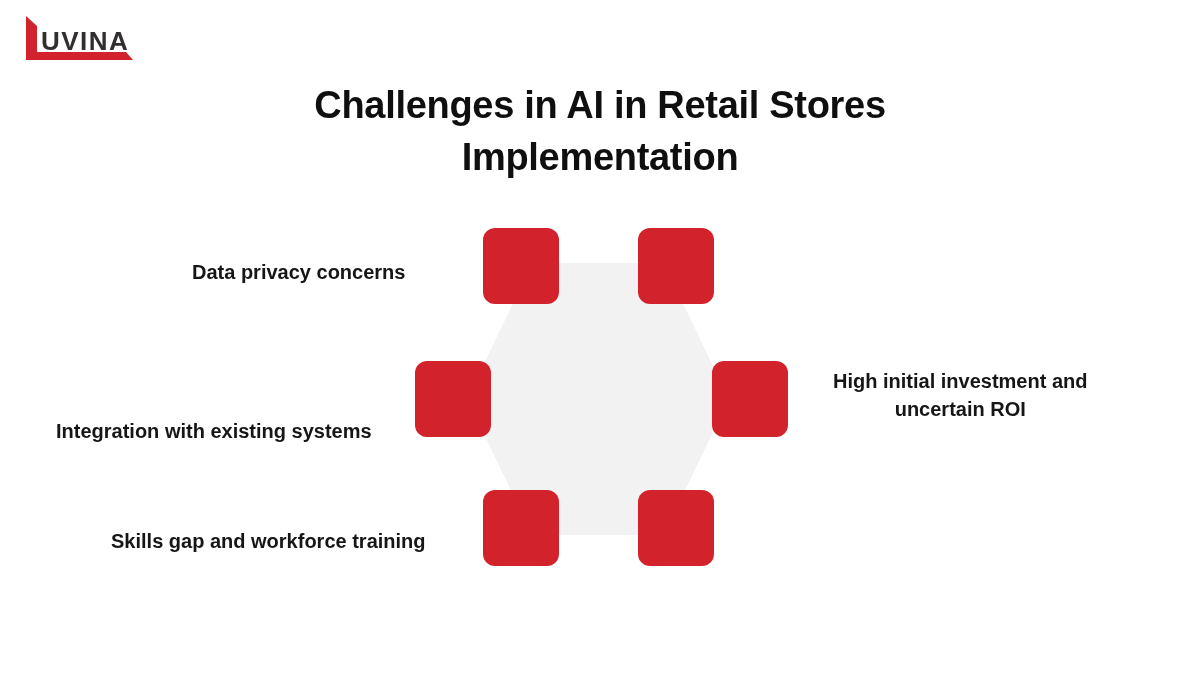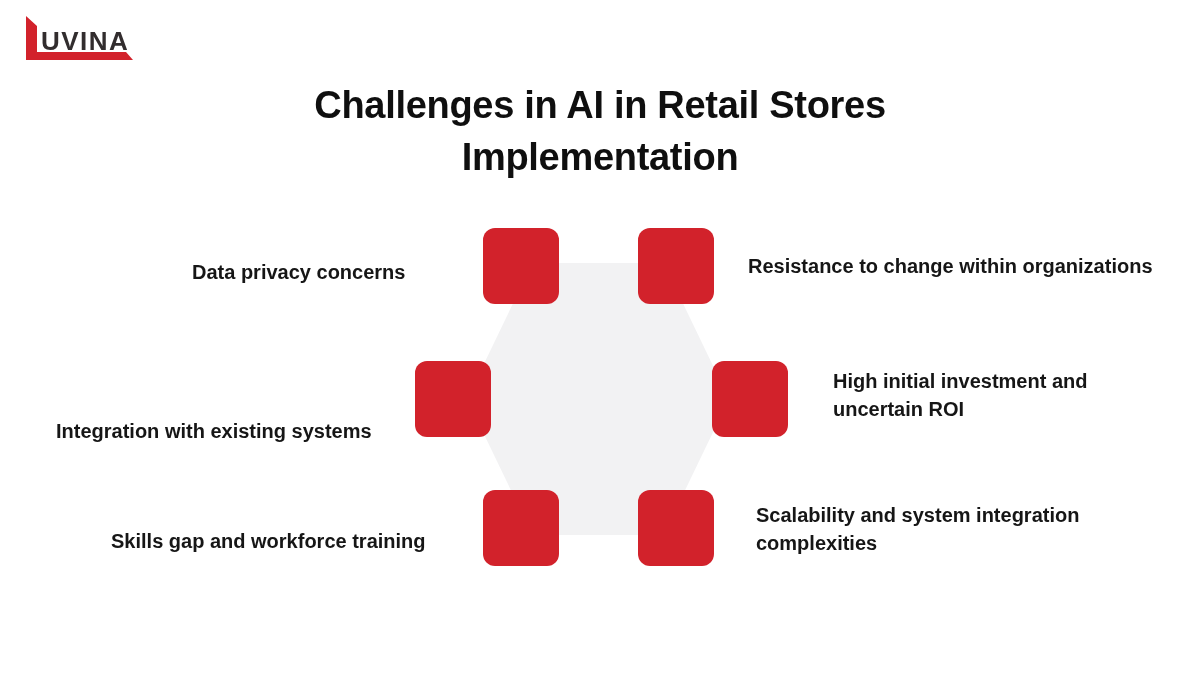--- a/index.html
+++ b/index.html
@@ -76,21 +76,21 @@
     position: absolute;
     font-size: 20px;
     line-height: 28px;
     font-weight: 700;
     color: #161616;
     white-space: pre-line;
   }
   .label.l1 { left: 192px; top: 258px; }
   .label.l2 { left: 748px; top: 252px; }
   .label.l3 { left: 56px;  top: 385px; margin-top: 32px; }
-  .label.l4 { left: 833px; top: 367px; }
+  .label.l4 { left: 833px; top: 367px; text-align: center; }
   .label.l5 { left: 111px; top: 527px; }
   .label.l6 { left: 756px; top: 501px; }
 </style>
 </head>
 <body>
 
 <div class="page">
 
   <div class="logo">
     <svg viewBox="0 0 124 52">
@@ -105,21 +105,18 @@
   <div class="hexagon"></div>
 
   <div class="node s1"></div>
   <div class="node s2"></div>
   <div class="node s3"></div>
   <div class="node s4"></div>
   <div class="node s5"></div>
   <div class="node s6"></div>
 
   <div class="label l1">Data privacy concerns</div>
-  <div class="label l2">Resistance to change within organizations</div>
   <div class="label l3">Integration with existing systems</div>
   <div class="label l4">High initial investment and
 uncertain ROI</div>
   <div class="label l5">Skills gap and workforce training</div>
-  <div class="label l6">Scalability and system integration
-complexities</div>
 
 </div>
 
 </body></html>

